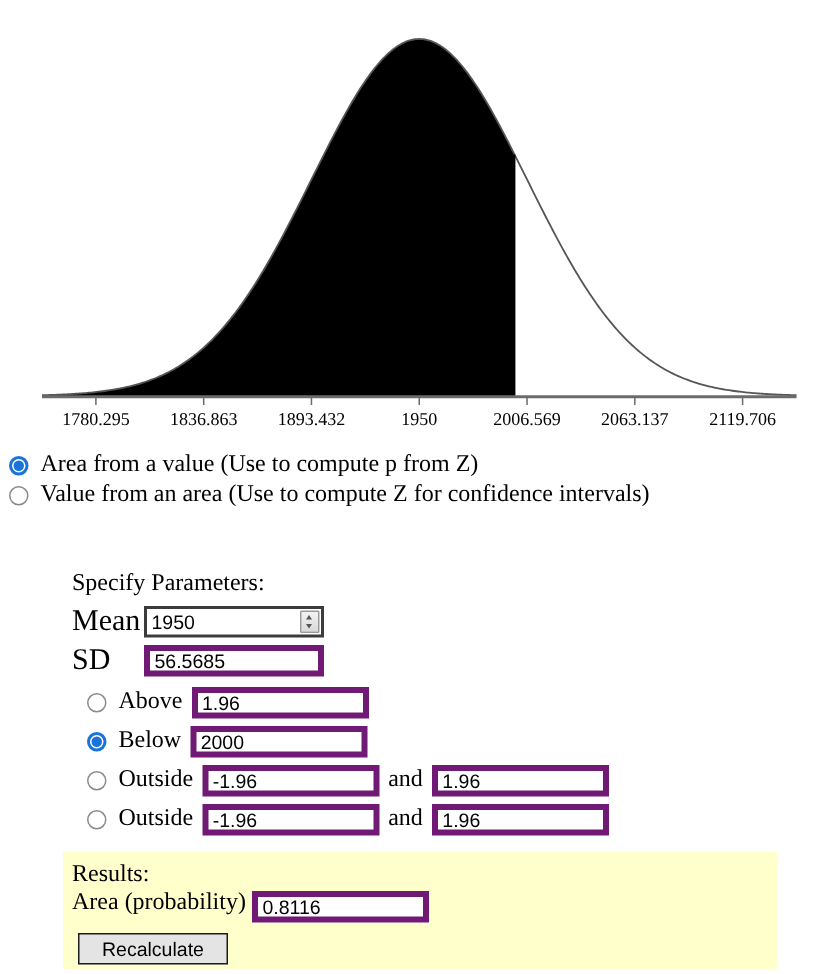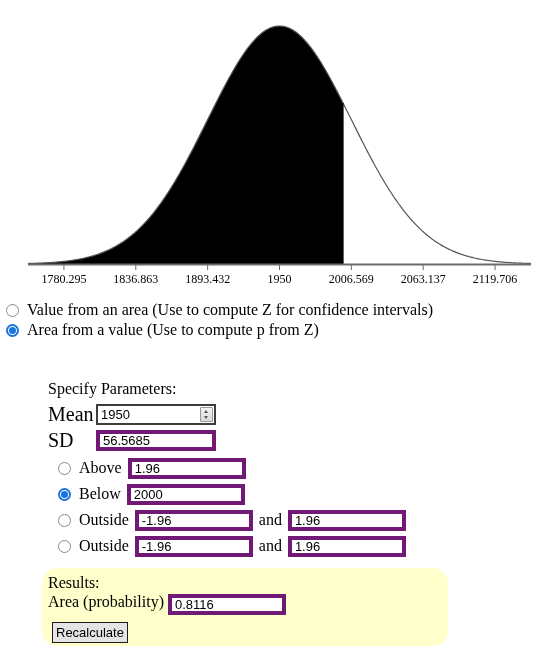--- a/index.html
+++ b/index.html
@@ -190,26 +190,25 @@
   .w-above   { width: 118px; }
   .w-below   { width: 118px; }
   .w-between { width: 118px; }
   .w-outside { width: 118px; }
 
   
   #results-panel {
     position: absolute;
     left: 42px;
     top: 568px;
-    width: 406px;
+    width: 476px;
     height: 78px;
     background: #ffffcc;
     box-sizing: border-box;
     padding: 6px 0 0 6px;
-    border-radius: 15px;
   }
   #results-heading {
     font-family: "Liberation Serif", serif;
     font-size: 16px;
     line-height: 18px;
     margin-bottom: 2px;
   }
   #area-row {
     display: flex;
     align-items: flex-start;
@@ -220,21 +219,21 @@
     font-size: 16px;
     line-height: 16px;
     margin-right: 4px;
   }
   #area-input { width: 118px; }
 
   #recalc-button {
     margin-top: 4px;
     margin-left: 4px;
     height: 21px;
-    padding: 0 3px;
+    padding: 0 15px;
     box-sizing: border-box;
     border: 1px solid #1c1c1c;
     background: #e4e4e4;
     font-family: "Liberation Sans", sans-serif;
     font-size: 13px;
     line-height: 18px;
     color: #000000;
     cursor: pointer;
   }
 </style>
@@ -267,26 +266,26 @@
         <text x="279.50" y="272" text-anchor="middle" class="axis-tick-label">1950</text>
         <text x="351.36" y="272" text-anchor="middle" class="axis-tick-label">2006.569</text>
         <text x="423.21" y="272" text-anchor="middle" class="axis-tick-label">2063.137</text>
         <text x="495.07" y="272" text-anchor="middle" class="axis-tick-label">2119.706</text>
       </g>
   </svg>
 </div>
 
 <div id="mode-list">
   <div class="mode-row">
+    <span class="radio checked"></span>
+    <span class="mode-label">Area from a value (Use to compute p from Z)</span>
+  </div>
+  <div class="mode-row">
     <span class="radio"></span>
     <span class="mode-label">Value from an area (Use to compute Z for confidence intervals)</span>
-  </div>
-  <div class="mode-row">
-    <span class="radio checked"></span>
-    <span class="mode-label">Area from a value (Use to compute p from Z)</span>
   </div>
 </div>
 
 <div id="params-block">
   <div id="params-heading">Specify Parameters:</div>
 
   <div class="param-row">
     <span class="param-label lbl-mean">Mean</span>
     <span class="spin-wrap">
       <input id="mean-input" class="txt focused" type="text" value="1950" style="">

